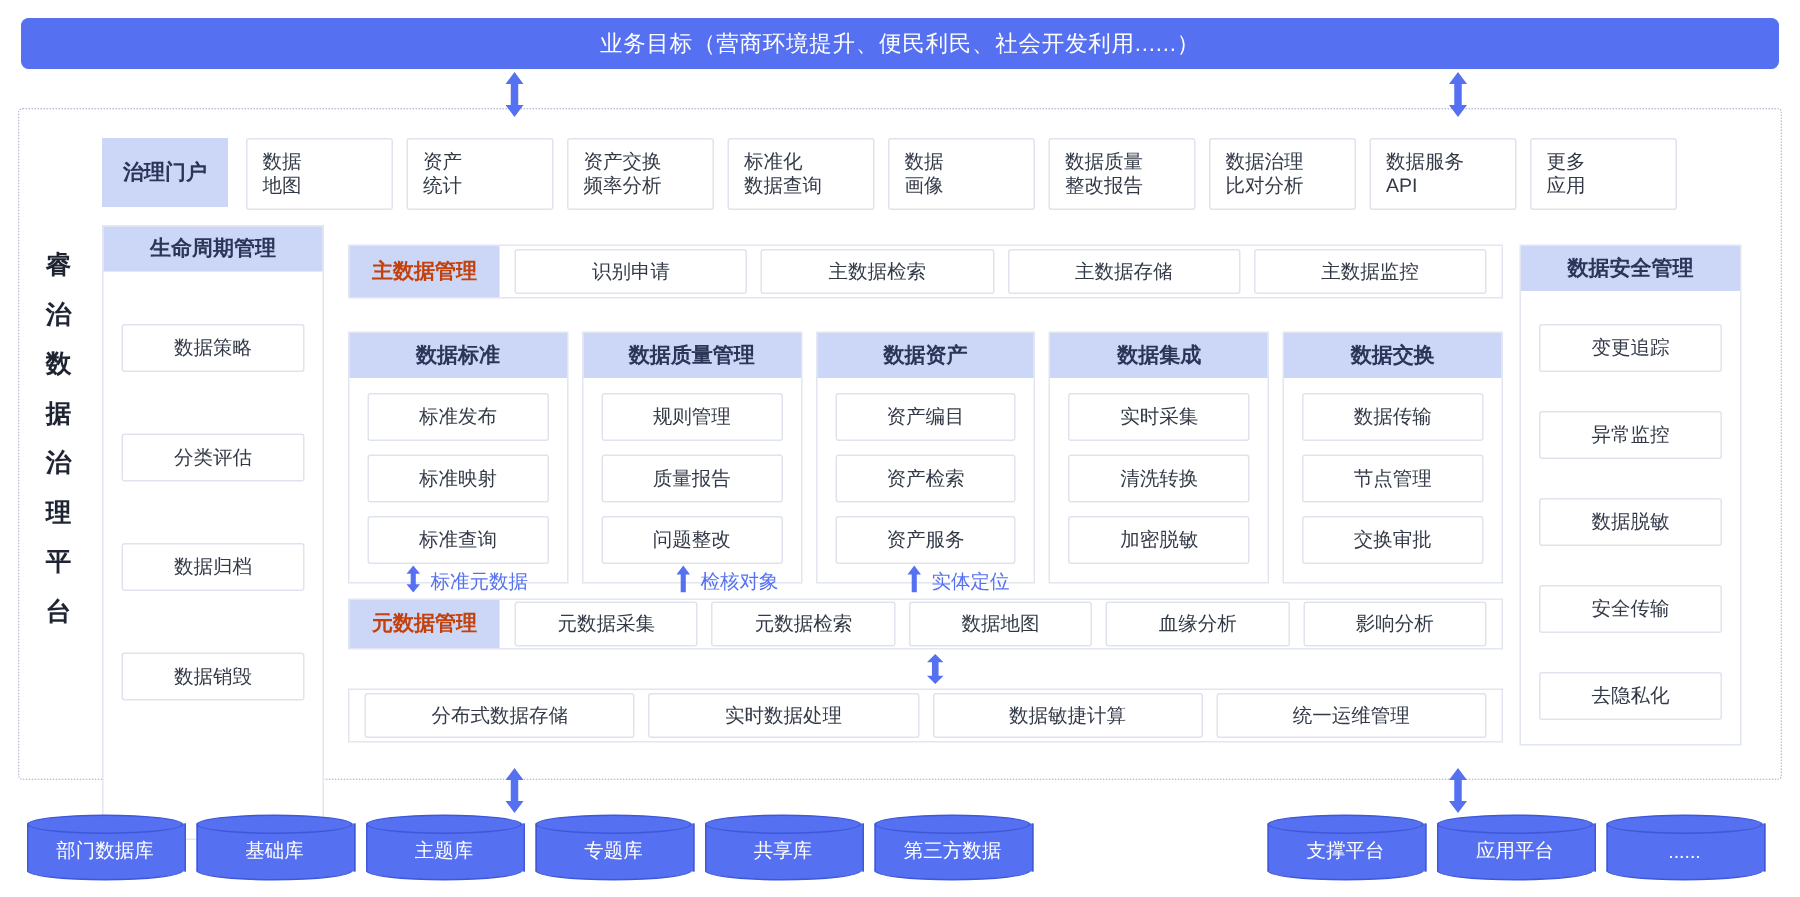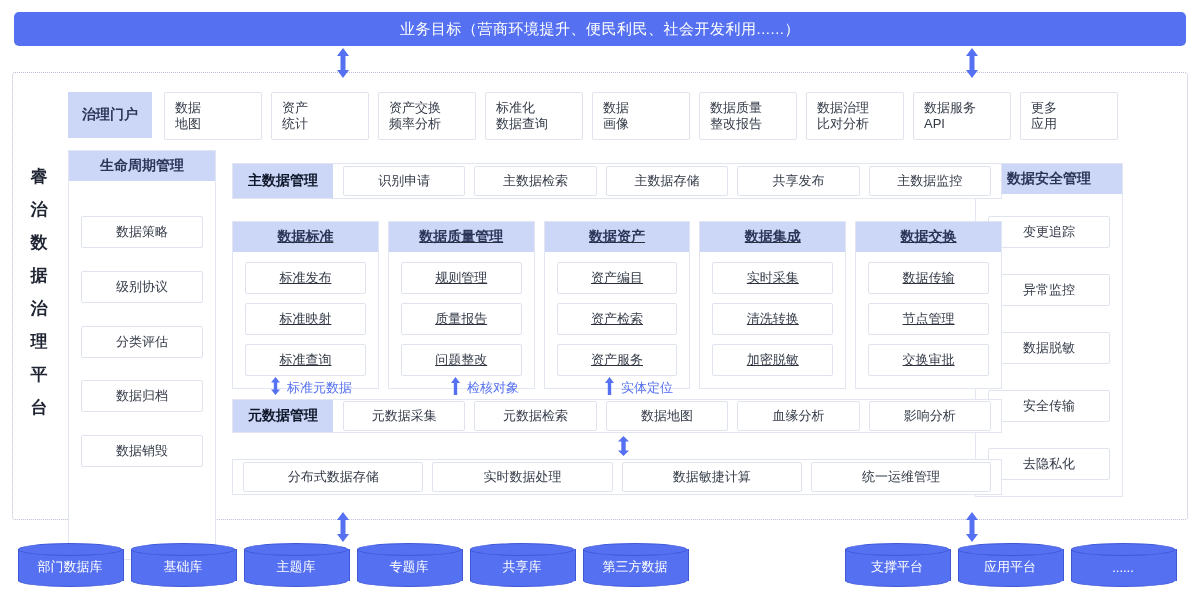--- a/index.html
+++ b/index.html
@@ -74,47 +74,47 @@
     display:flex;flex-direction:column;justify-content:space-between;
     box-sizing:border-box;
   }
   .pill{
     height:30px;border:1px solid #dfe3ee;background:#fff;border-radius:2px;
     display:flex;align-items:center;justify-content:center;
     font-size:13px;color:#333a47;white-space:nowrap;
   }
   #lifecycle-panel{left:68px;top:150px;height:410px;}
   #lifecycle-panel .panel-body{height:304px;padding-top:35px;padding-bottom:18px;}
-  #security-panel{left:975px;top:163px;height:334px;}
+  #security-panel{left:1013px;top:163px;height:334px;}
   #security-panel .panel-body{height:304px;padding-top:22px;padding-bottom:18px;}
 
   
   .band{
     position:absolute;display:flex;align-items:stretch;
     border:1px solid #e2e6f0;background:#fff;box-sizing:border-box;
   }
   .band-label{
     background:#ccd6f6;display:flex;align-items:center;justify-content:center;
-    font-size:14px;font-weight:bold;color:#0f172a;
+    font-size:14px;font-weight:bold;color:#c2410c;
   }
   .band-items{display:flex;align-items:center;gap:9px;padding:0 10px;flex:1;}
   .band-item{
     flex:1;height:28px;border:1px solid #dfe3ee;background:#fff;border-radius:2px;
     display:flex;align-items:center;justify-content:center;
     font-size:13px;color:#333a47;white-space:nowrap;
   }
   #master-band{left:232px;top:163px;width:770px;height:36px;}
   #master-band .band-label{width:100px;}
   #meta-band{left:232px;top:399px;width:770px;height:34px;}
   #meta-band .band-label{width:100px;}
   #rt-band{left:232px;top:459px;width:770px;height:36px;}
   #rt-band .band-label{width:110px;}
 
   
-  .cards{position:absolute;left:232px;top:221px;width:770px;display:flex;gap:9px;text-decoration:underline;}
+  .cards{position:absolute;left:232px;top:221px;width:770px;display:flex;gap:9px;}
   .card{
     flex:1;border:1px solid #e2e6f0;background:#fff;box-sizing:border-box;
   }
   .card-head{
     height:30px;background:#ccd6f6;
     display:flex;align-items:center;justify-content:center;
     font-size:14px;font-weight:bold;color:#2b3558;
   }
   .card-body{padding:10px 12px 12px 12px;display:flex;flex-direction:column;gap:9px;}
 
@@ -217,21 +217,20 @@
     <span>治</span>
     <span>理</span>
     <span>平</span>
     <span>台</span>
   </div>
 
   <div class="side-panel" id="lifecycle-panel">
     <div class="panel-head">生命周期管理</div>
     <div class="panel-body">
       <div class="pill">数据策略</div>
-      <div class="pill">级别协议</div>
       <div class="pill">分类评估</div>
       <div class="pill">数据归档</div>
       <div class="pill">数据销毁</div>
     </div>
   </div>
 
   <div class="side-panel" id="security-panel">
     <div class="panel-head">数据安全管理</div>
     <div class="panel-body">
       <div class="pill">变更追踪</div>
@@ -241,21 +240,20 @@
       <div class="pill">去隐私化</div>
     </div>
   </div>
 
   <div class="band" id="master-band">
     <div class="band-label">主数据管理</div>
     <div class="band-items">
       <div class="band-item">识别申请</div>
       <div class="band-item">主数据检索</div>
       <div class="band-item">主数据存储</div>
-      <div class="band-item">共享发布</div>
       <div class="band-item">主数据监控</div>
     </div>
   </div>
 
   <div class="cards">
     <div class="card">
       <div class="card-head">数据标准</div>
       <div class="card-body">
         <div class="pill">标准发布</div>
         <div class="pill">标准映射</div>

